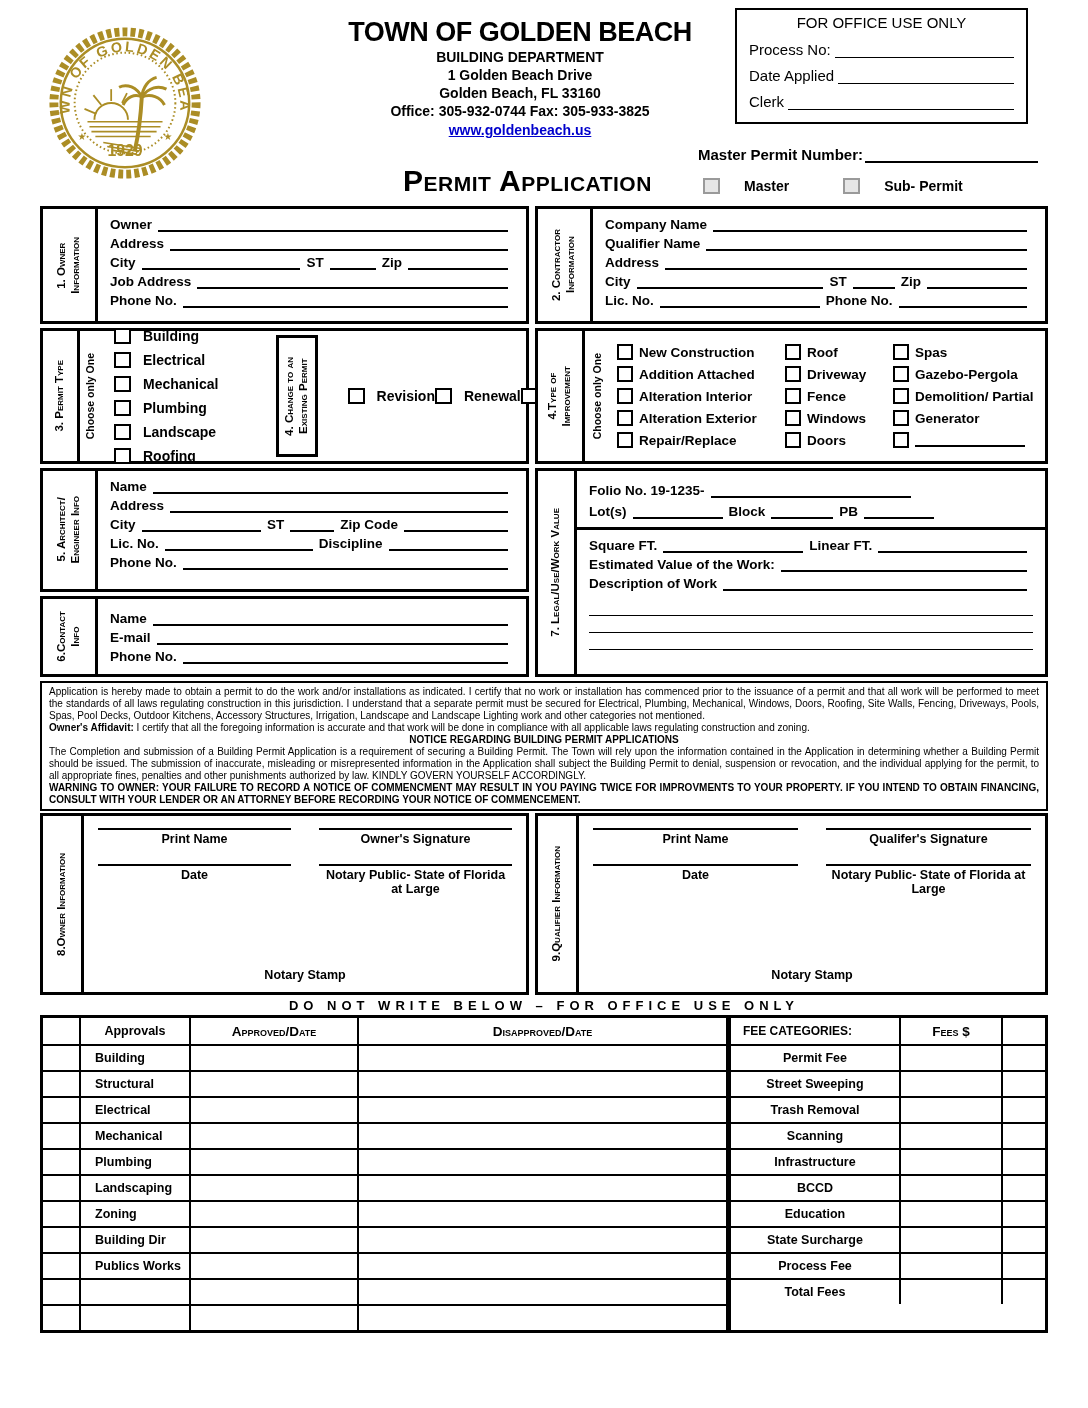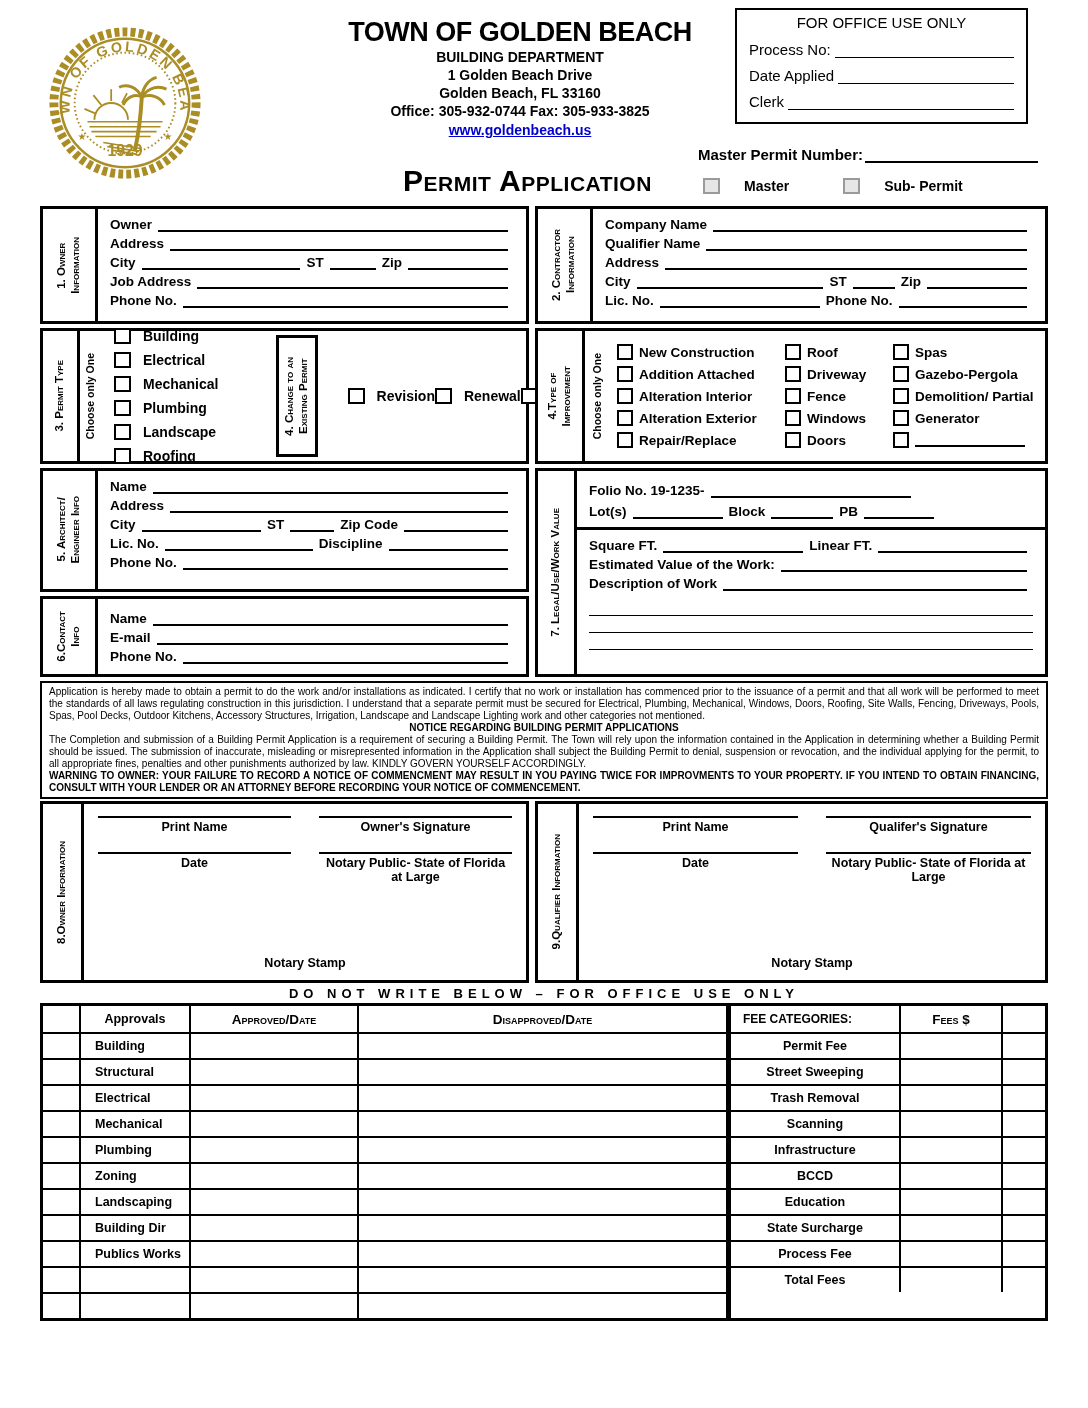--- a/index.html
+++ b/index.html
@@ -509,20 +509,21 @@
           <div class="thin" style="margin-top:4px;"></div>
           <div class="thin"></div>
           <div class="thin"></div>
         </div>
       </div>
     </div>
   </div>
 
   <div class="affi">
     <p>Application is hereby made to obtain a permit to do the work and/or installations as indicated. I certify that no work or installation has commenced prior to the issuance of a permit and that all work will be performed to meet the standards of all laws regulating construction in this jurisdiction. I understand that a separate permit must be secured for Electrical, Plumbing, Mechanical, Windows, Doors, Roofing, Site Walls, Fencing, Driveways, Pools, Spas, Pool Decks, Outdoor Kitchens, Accessory Structures, Irrigation, Landscape and Landscape Lighting work and other categories not mentioned.</p>
+    <p><span class="warn">Owner's Affidavit:</span><span> I certify that all the foregoing information is accurate and that work will be done in compliance with all applicable laws regulating construction and zoning.</span></p>
     <p class="ctr">NOTICE REGARDING BUILDING PERMIT APPLICATIONS</p>
     <p>The Completion and submission of a Building Permit Application is a requirement of securing a Building Permit. The Town will rely upon the information contained in the Application in determining whether a Building Permit should be issued. The submission of inaccurate, misleading or misrepresented information in the Application shall subject the Building Permit to denial, suspension or revocation, and the individual applying for the permit, to all appropriate fines, penalties and other punishments authorized by law. KINDLY GOVERN YOURSELF ACCORDINGLY.</p>
     <p class="warn">WARNING TO OWNER: YOUR FAILURE TO RECORD A NOTICE OF COMMENCMENT MAY RESULT IN YOU PAYING TWICE FOR IMPROVMENTS TO YOUR PROPERTY.  IF YOU INTEND TO OBTAIN FINANCING, CONSULT WITH YOUR LENDER OR AN ATTORNEY BEFORE RECORDING YOUR NOTICE OF COMMENCEMENT.</p>
   </div>
 
   <div class="grid" style="margin-top:2px;">
     <div class="colL">
       <div class="sec" style="height:182px;">
         <div class="vband" style="width:38px;">
           <div class="vtext">
@@ -601,27 +602,27 @@
           <div class="c4"></div>
         </div>
       <div class="otr">
           <div class="c1"></div>
           <div class="c2">Plumbing</div>
           <div class="c3"></div>
           <div class="c4"></div>
         </div>
       <div class="otr">
           <div class="c1"></div>
+          <div class="c2">Landscaping</div>
+          <div class="c3"></div>
+          <div class="c4"></div>
+        </div>
+      <div class="otr">
+          <div class="c1"></div>
           <div class="c2">Zoning</div>
-          <div class="c3"></div>
-          <div class="c4"></div>
-        </div>
-      <div class="otr">
-          <div class="c1"></div>
-          <div class="c2">Landscaping</div>
           <div class="c3"></div>
           <div class="c4"></div>
         </div>
       <div class="otr">
           <div class="c1"></div>
           <div class="c2">Building Dir</div>
           <div class="c3"></div>
           <div class="c4"></div>
         </div>
       <div class="otr">

